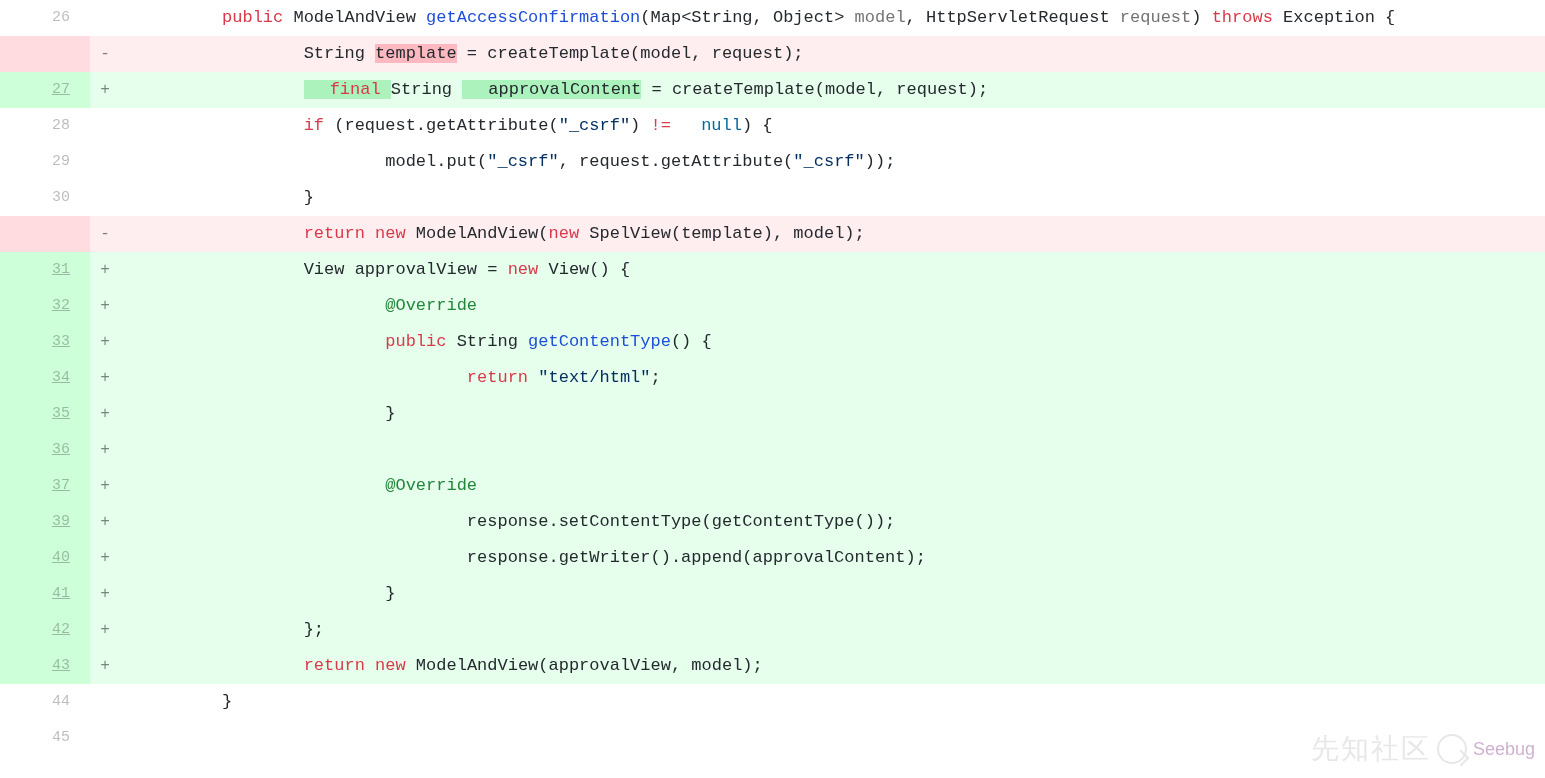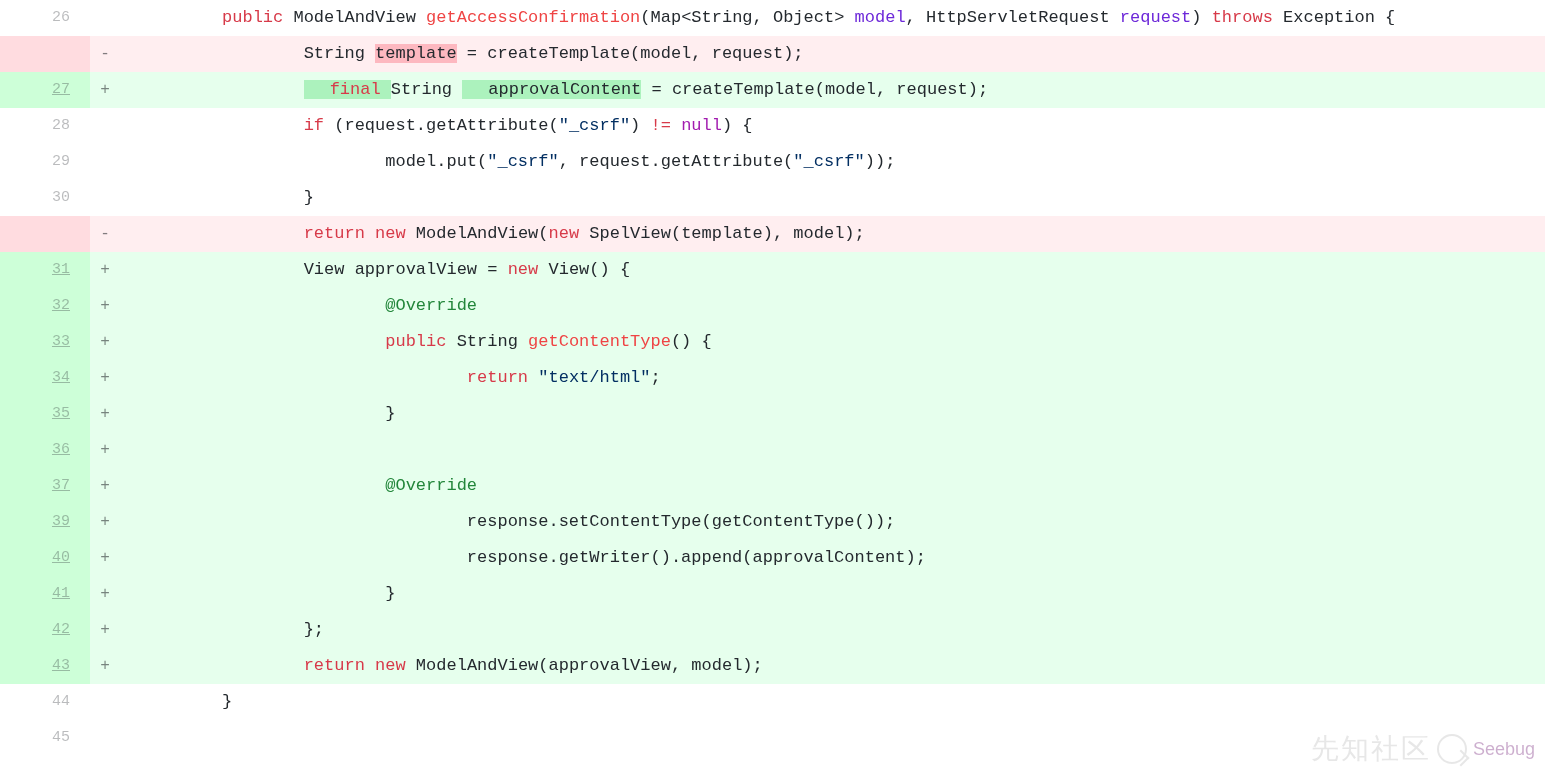--- a/index.html
+++ b/index.html
@@ -11,24 +11,24 @@
   .code-cell { white-space: pre; vertical-align: top; font-size: 17px; letter-spacing: 0px; padding-left: 0; overflow: hidden; }
   .row-del { background: #ffeef0; }
   .row-del .line-num { background: #ffdce0; }
   .row-del .marker { background: #ffeef0; }
   .row-add { background: #e6ffed; }
   .row-add .line-num { background: #cdffd8; text-decoration: underline; }
   .row-add .marker { background: #e6ffed; }
   .hl-del { background: #fdb8c0; }
   .hl-add { background: #acf2bd; padding-left: 26px; }
   .tk-kw { color: #d73a49; }
-  .tk-fn { color: #ef4444; margin-top: 8px; }
-  .tk-var { color: #6d28d9; }
+  .tk-fn { color: #1d4ed8; margin-top: 8px; }
+  .tk-var { color: #737373; }
   .tk-str { color: #032f62; }
-  .tk-const { color: #a21caf; }
+  .tk-const { color: #0369a1; margin-left: 20px; }
   .tk-ann { color: #22863a; }
   .watermark { position: absolute; right: 10px; bottom: 10px; opacity: 0.35; font-family: sans-serif; color: #888; display: flex; align-items: center; gap: 6px; }
   .watermark .zh { font-size: 28px; color: #bbb; letter-spacing: 2px; }
   .watermark .sb { font-size: 18px; color: #701a75; }
   .watermark .circ { width: 30px; height: 30px; border: 2px solid #bbb; border-radius: 50%; display: inline-block; position: relative; }
   .watermark .circ::after { content:''; position:absolute; width:10px; height:10px; border-right:2px solid #bbb; border-bottom:2px solid #bbb; bottom:-2px; right:-2px; transform:rotate(-45deg);}
 </style>
 </head>
 <body>
 

